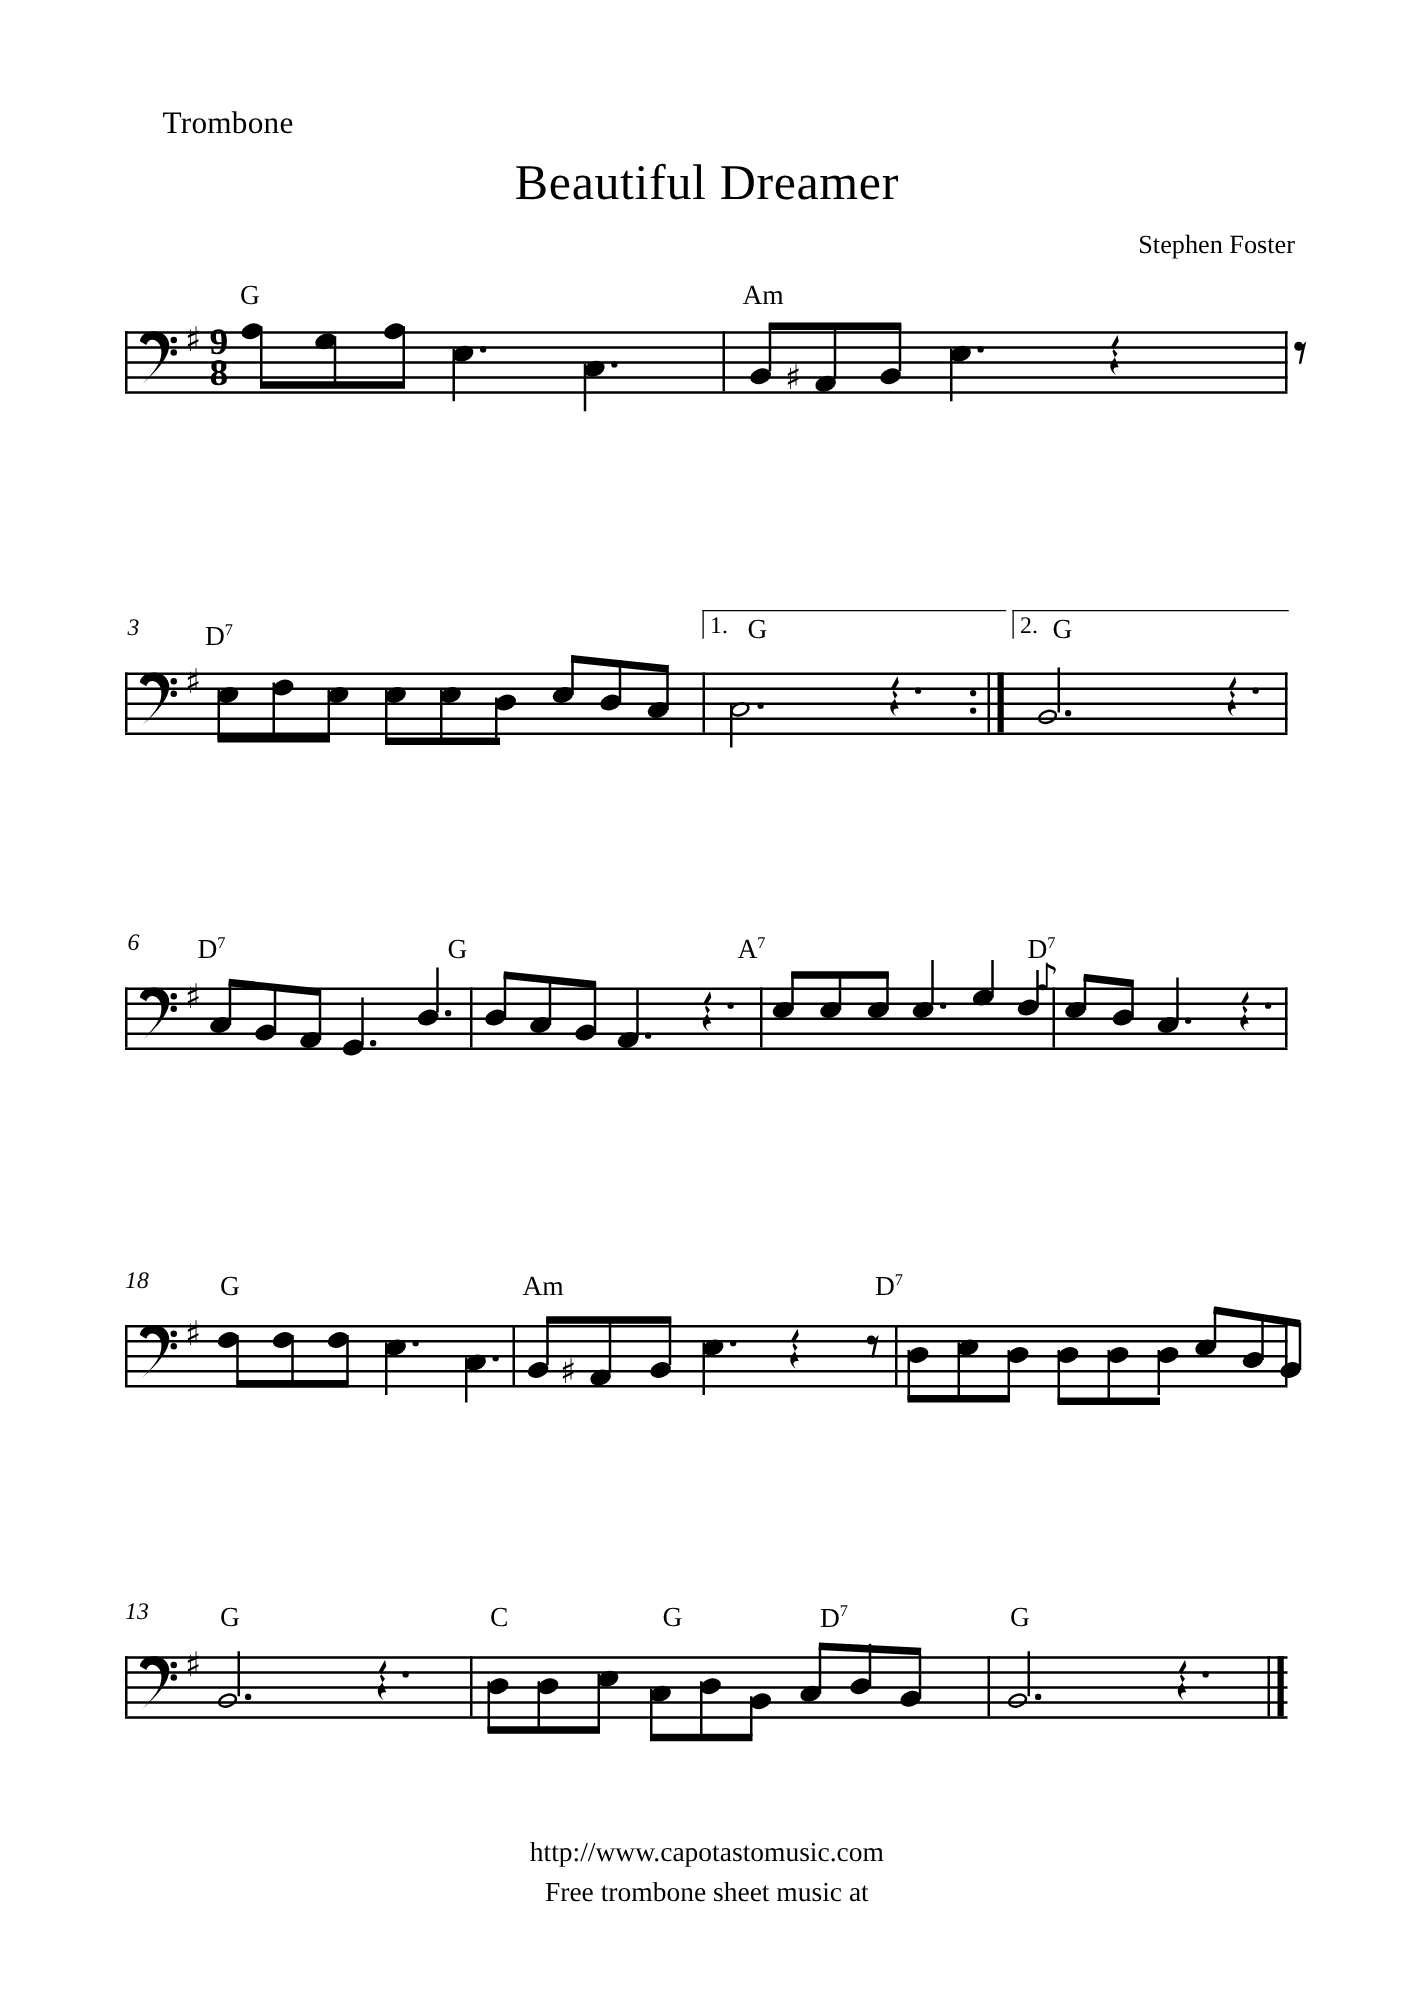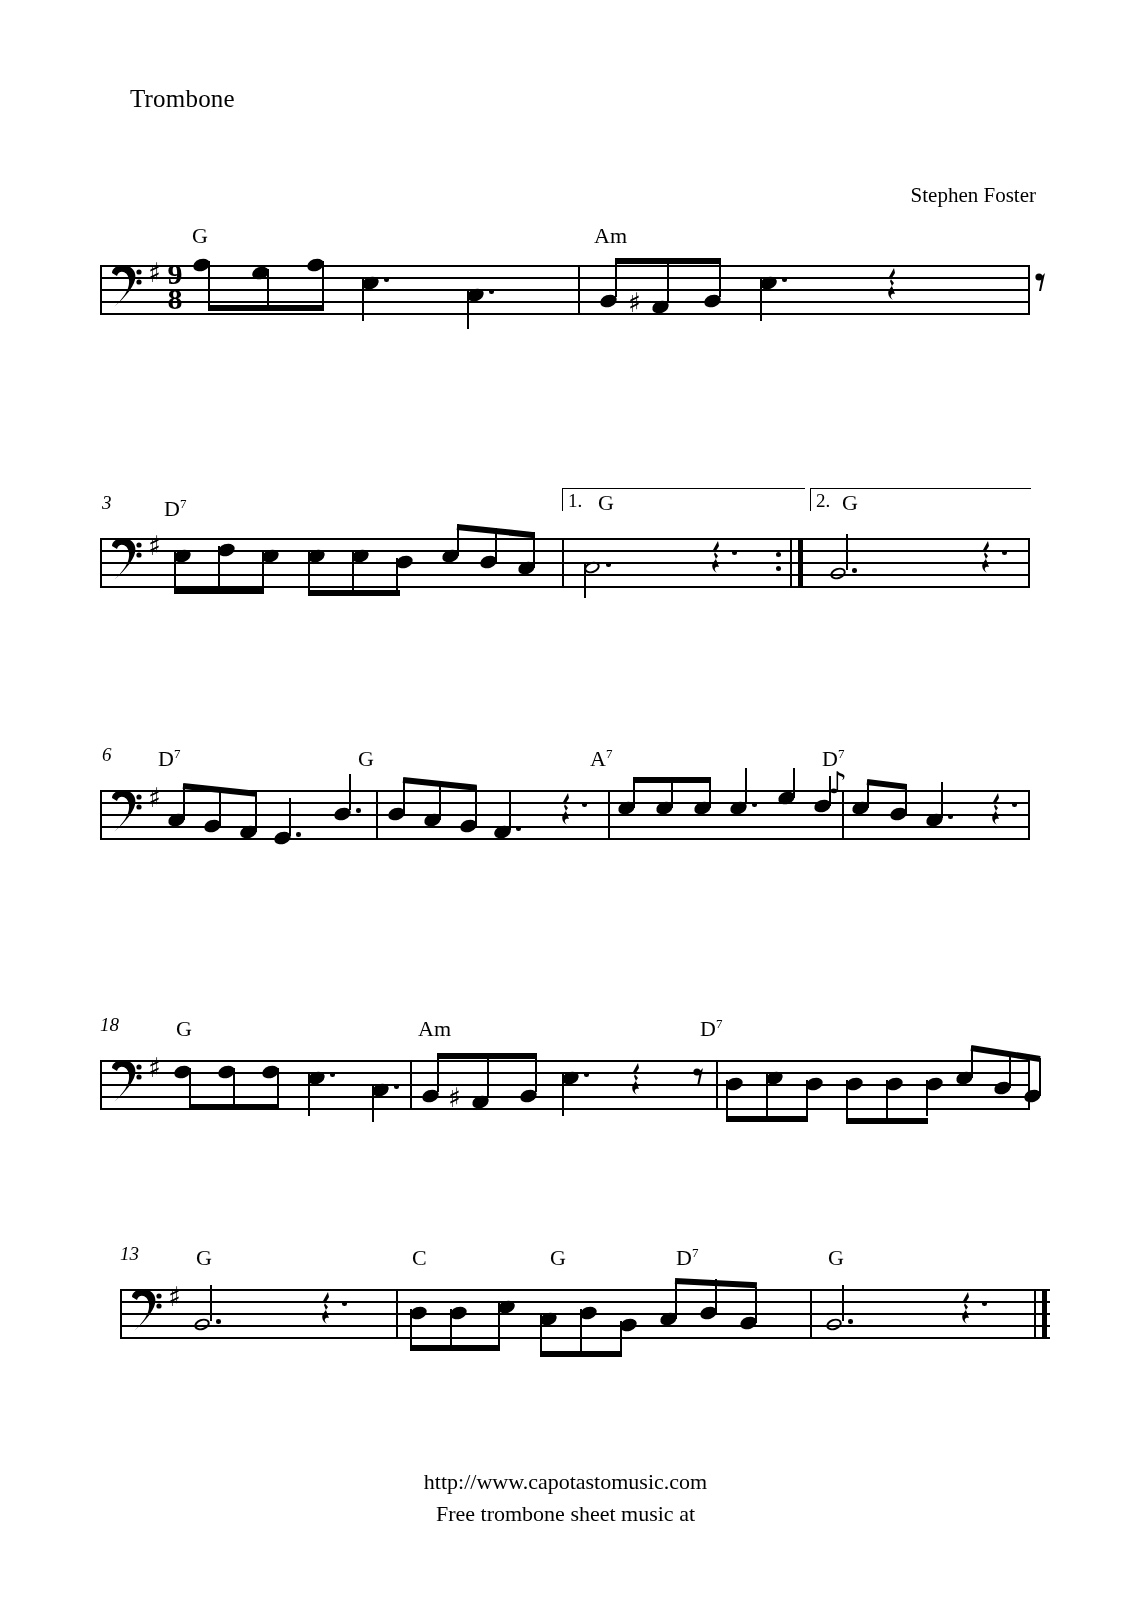--- a/index.html
+++ b/index.html
@@ -175,20 +175,21 @@
     border-radius: 50%;
     background: #000;
   }
 </style>
 </head>
 <body>
 
 <div class="page">
 
   <div class="instrument">Trombone</div>
+  <div class="title">Beautiful Dreamer</div>
   <div class="composer">Stephen Foster</div>
 
   <div class="system" style="top:265px;height:60px;">
     <div class="staff">
       <div class="line" style="top:0px;"></div>
       <div class="line" style="top:12px;"></div>
       <div class="line" style="top:24px;"></div>
       <div class="line" style="top:36px;"></div>
       <div class="line" style="top:48px;"></div>
     </div>
@@ -537,21 +538,21 @@
     <div class="nh" style="left:894px;top:22px;"></div>
     <div class="stem" style="left:909px;top:-8px;height:36px;"></div>
     <div class="nh" style="left:924px;top:30px;"></div>
     <div class="stem" style="left:939px;top:-2px;height:38px;"></div>
     <div class="beam" style="left:871px;top:-15px;width:70px;transform:rotate(9deg);"></div>
 
     <div class="barline" style="left:928px;"></div>
     <div class="barline" style="left:0px;"></div>
   </div>
 
-  <div class="system" style="top:1289px;height:60px;margin-left:20px;">
+  <div class="system" style="top:1325px;height:60px;">
     <div class="staff">
       <div class="line" style="top:0px;"></div>
       <div class="line" style="top:12px;"></div>
       <div class="line" style="top:24px;"></div>
       <div class="line" style="top:36px;"></div>
       <div class="line" style="top:48px;"></div>
     </div>
     <div class="measure-num" style="left:0px;top:-46px;">13</div>
 
     <div style="position:absolute;left:6px;top:-2px;">

